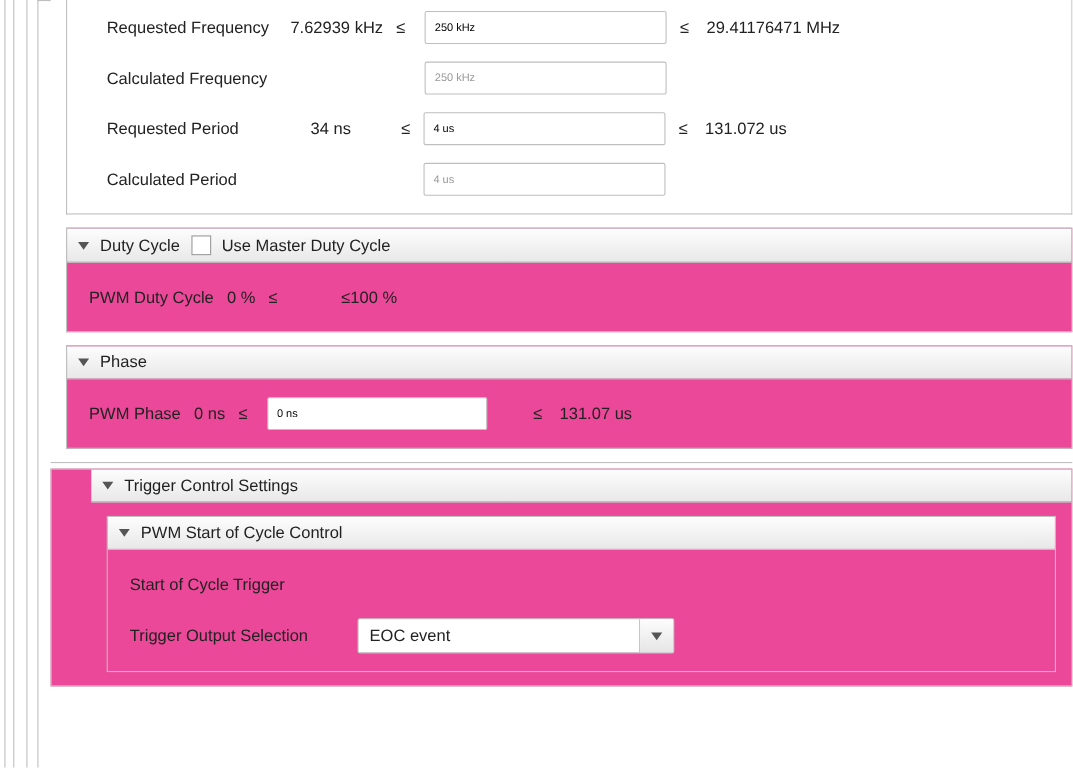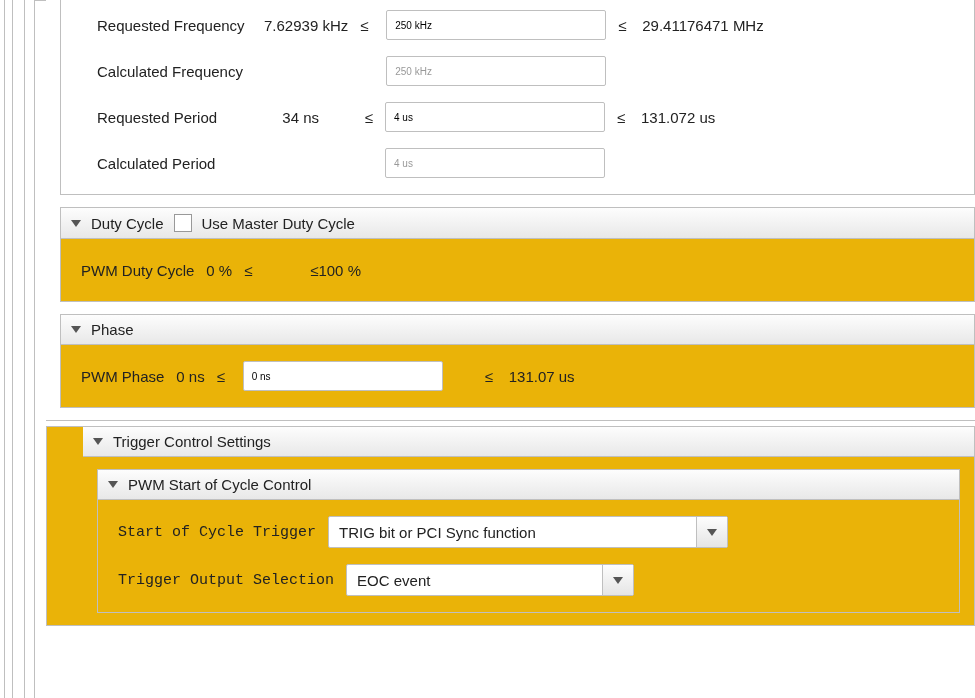--- a/index.html
+++ b/index.html
@@ -14,21 +14,21 @@
 
   .vline { position:absolute; top:0; bottom:0; width:1px; background:#bfbfbf; }
   .v1 { left: 4px; } .v2 { left: 12px; } .v3 { left: 24px; } .v4 { left: 34px; }
   .hstub { position:absolute; height:1px; background:#bfbfbf; }
 
   .content { position:absolute; left:46px; top:0; right:0; bottom:0; }
 
   .panel {
     border: 1px solid #bfbfbf;
     margin: 0 0 12px 0;
-    background: #eab308;
+    background: #ec4899;
   }
   .indent-panel { margin-left: 14px; }
 
   .section-header {
     background: linear-gradient(#fdfdfd, #e8e8e8);
     border-bottom: 1px solid #bfbfbf;
     padding: 6px 10px;
     display: flex;
     align-items: center;
     gap: 10px;
@@ -52,21 +52,21 @@
   .row {
     display: flex;
     align-items: center;
     gap: 12px;
     margin-bottom: 16px;
     min-height: 30px;
   }
   .row:last-child { margin-bottom: 0; }
 
   .lbl { min-width: 155px; margin-left: 16px; }
-  .lbl-225 { min-width: 195px; font-family: Liberation Mono, monospace; }
+  .lbl-225 { min-width: 195px; }
   .minval { min-width: 104px; text-align: right; }
   .leq { min-width: 14px; }
   .maxwrap { display:flex; gap:10px; align-items:center; }
 
   input[type=text] {
     border: 1px solid #bfbfbf;
     padding: 5px 8px;
     font-size: 10px;
     font-family: inherit;
     height: 30px;
@@ -198,26 +198,20 @@
     </div>
     <div class="body" style="padding:12px 14px;">
       <div class="panel" style="margin:0;">
         <div class="section-header">
           <span class="disclosure"></span>
           <span>PWM Start of Cycle Control</span>
         </div>
         <div class="body">
           <div class="row">
             <span class="lbl-225">Start of Cycle Trigger</span>
-            <div class="select sel-400">
-              <div class="sel-text">TRIG bit or PCI Sync function</div>
-              <div class="sel-btn">
-                  <div class="tri"></div>
-                </div>
-            </div>
           </div>
           <div class="row">
             <span class="lbl-225">Trigger Output Selection</span>
             <div class="select sel-280">
               <div class="sel-text">EOC event</div>
               <div class="sel-btn">
                   <div class="tri"></div>
                 </div>
             </div>
           </div>

